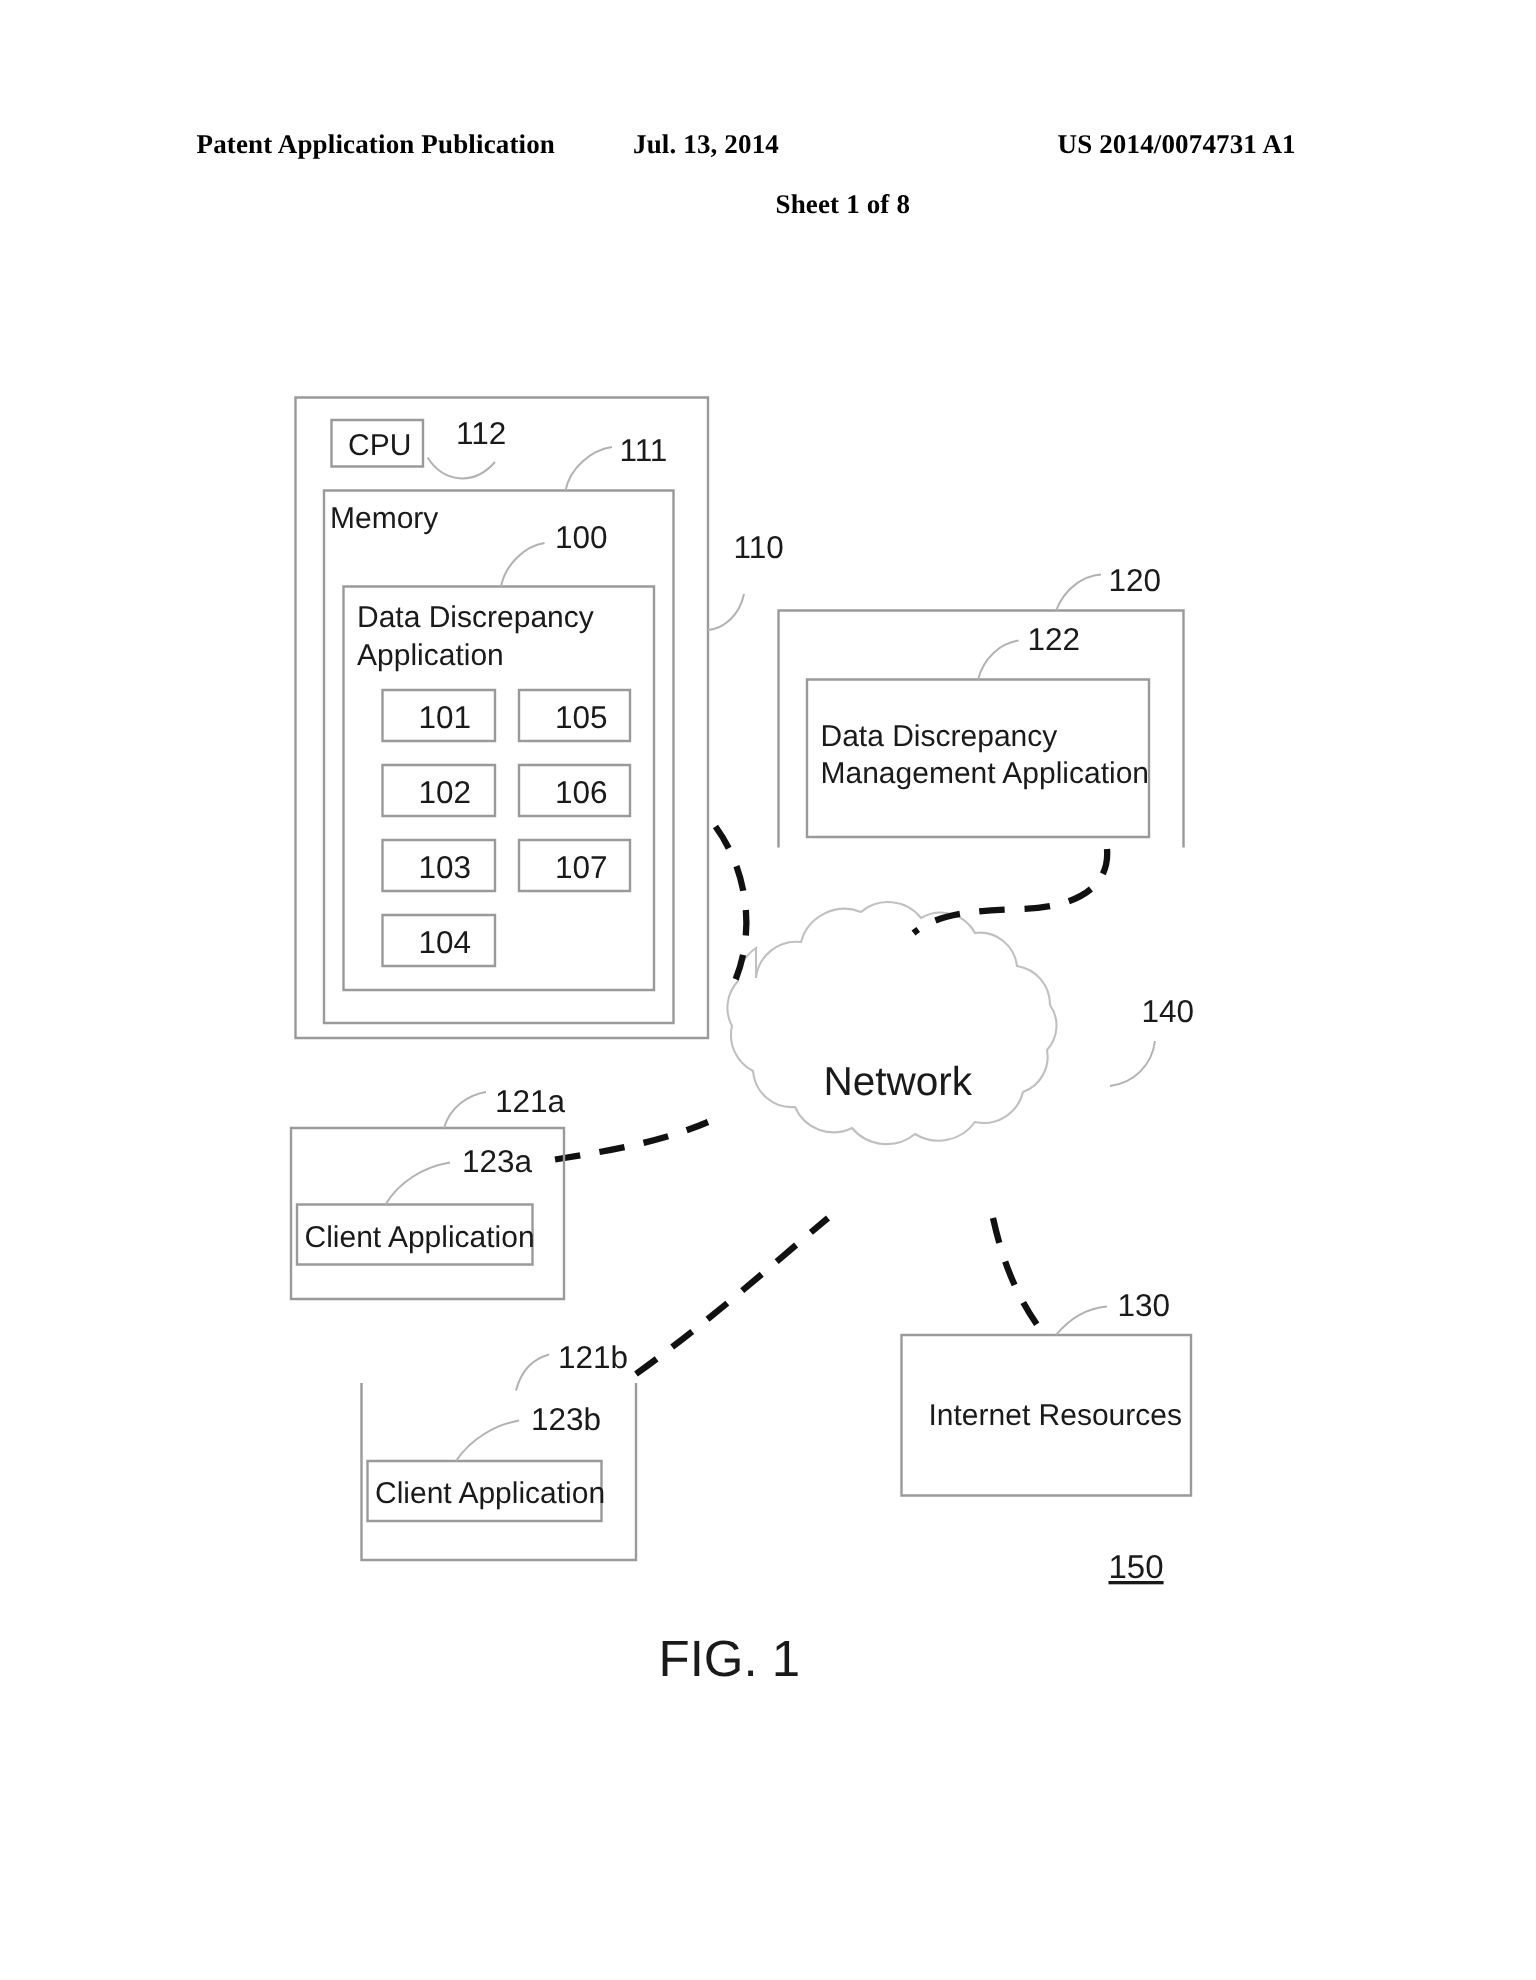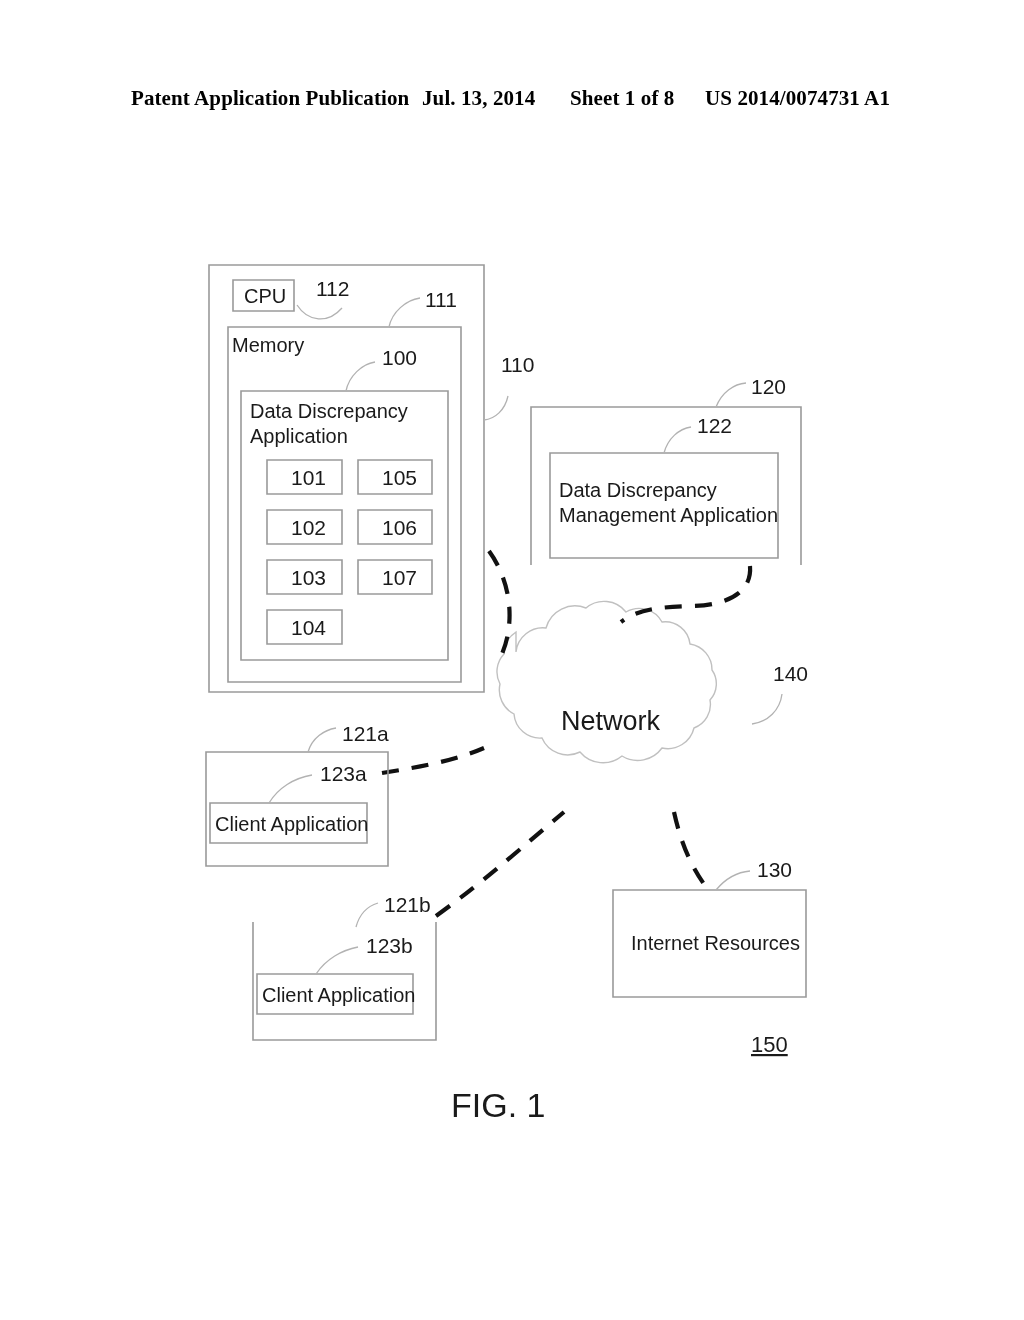--- a/index.html
+++ b/index.html
@@ -24,34 +24,34 @@
   }
   
   .hdr {
     position: absolute;
     top: 86px;
     left: 0;
     width: 1024px;
     height: 30px;
     font-family: "Liberation Serif", serif;
     font-weight: bold;
-    font-size: 21px;
+    font-size: 18px;
     letter-spacing: 0.1px;
     white-space: nowrap;
   }
   .hdr span { position: absolute; top: 0; }
   .hdr-pub   { left: 131px; }
   .hdr-date  { left: 422px; }
-  .hdr-sheet { left: 570px; }
+  .hdr-sheet { left: 517px; margin-top: 40px; }
   .hdr-num   { left: 705px; }
 
   
   .figure-wrap {
     position: absolute;
-    left: 16px;
+    left: 4px;
     top: 0;
     width: 852px;
     height: 1320px;
   }
   svg.fig {
     display: block;
     width: 1024px;
     height: 1320px;
   }
   .boxline {

